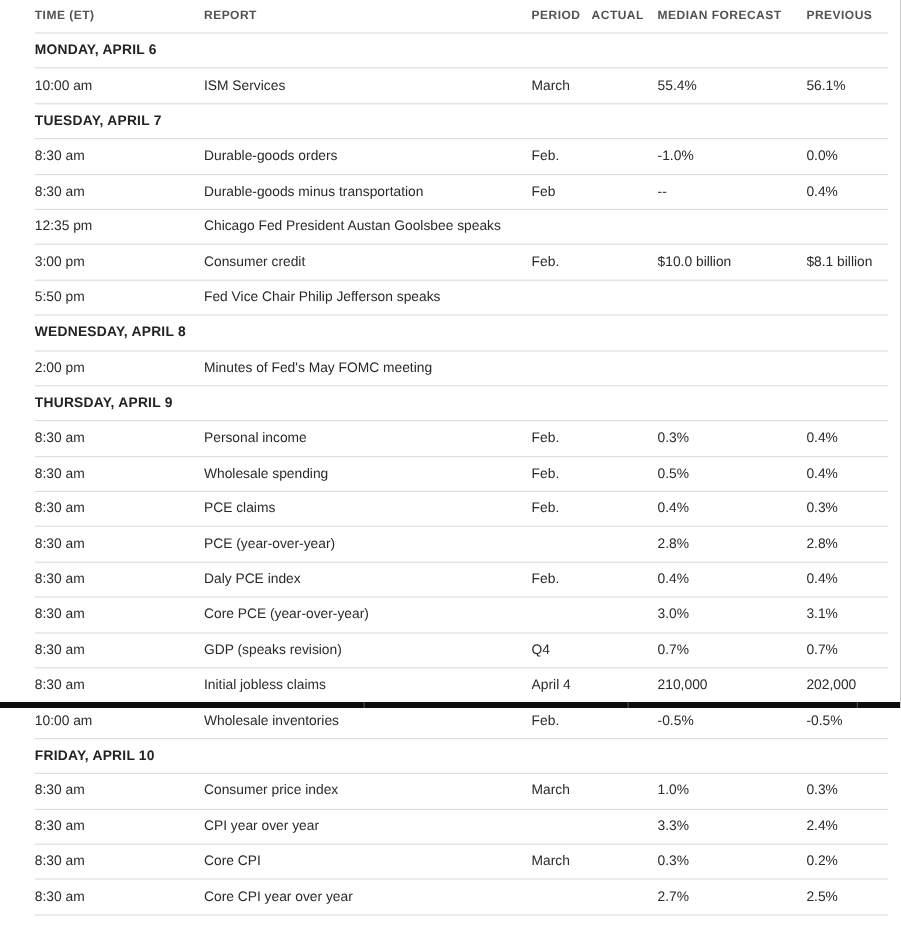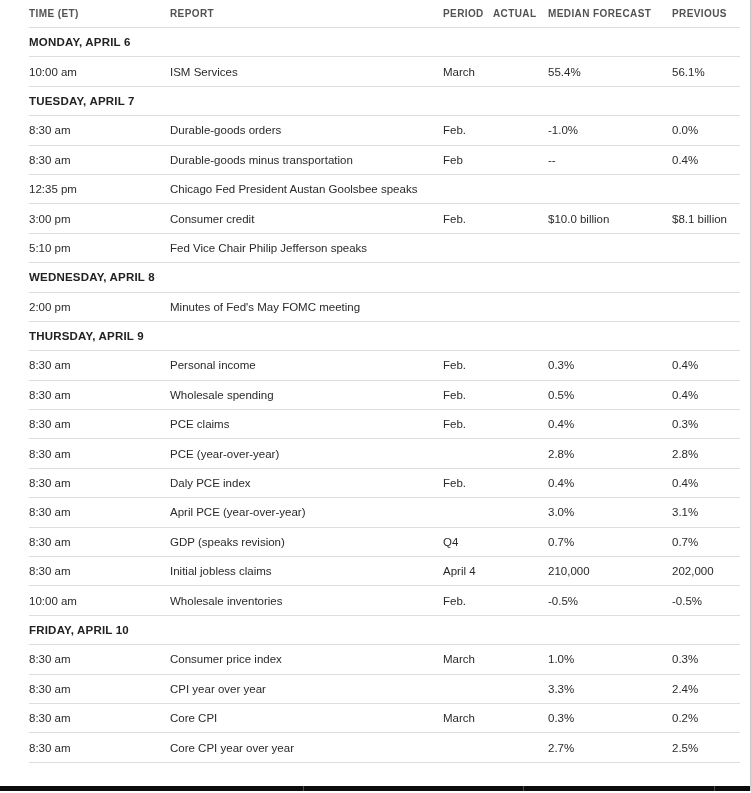--- a/index.html
+++ b/index.html
@@ -8,21 +8,21 @@
     width: 751px;
     height: 793px;
     background: #ffffff;
     font-family: "Liberation Sans", sans-serif;
     position: relative;
     overflow: hidden;
   }
   .page {
     position: relative;
     width: 751px;
-    height: 791px;
+    height: 590px;
   }
   .calendar {
     position: absolute;
     left: 29px;
     right: 11px;
     top: 0;
   }
   .grid-row {
     display: grid;
     grid-template-columns: 141px 273px 50px 55px 124px 1fr;
@@ -147,21 +147,21 @@
   </div>
         <div class="grid-row data-row">
     <div class="cell">3:00 pm</div>
     <div class="cell">Consumer credit</div>
     <div class="cell">Feb.</div>
     <div class="cell"></div>
     <div class="cell">$10.0 billion</div>
     <div class="cell">$8.1 billion</div>
   </div>
         <div class="grid-row data-row">
-    <div class="cell">5:10 pm</div>
+    <div class="cell">5:50 pm</div>
     <div class="cell">Fed Vice Chair Philip Jefferson speaks</div>
     <div class="cell"></div>
     <div class="cell"></div>
     <div class="cell"></div>
     <div class="cell"></div>
   </div>
         <div class="day-row">
     <div class="day-label">WEDNESDAY, APRIL 8</div>
   </div>
         <div class="grid-row data-row">
@@ -210,21 +210,21 @@
         <div class="grid-row data-row">
     <div class="cell">8:30 am</div>
     <div class="cell">Daly PCE index</div>
     <div class="cell">Feb.</div>
     <div class="cell"></div>
     <div class="cell">0.4%</div>
     <div class="cell">0.4%</div>
   </div>
         <div class="grid-row data-row">
     <div class="cell">8:30 am</div>
-    <div class="cell">April PCE (year-over-year)</div>
+    <div class="cell">Core PCE (year-over-year)</div>
     <div class="cell"></div>
     <div class="cell"></div>
     <div class="cell">3.0%</div>
     <div class="cell">3.1%</div>
   </div>
         <div class="grid-row data-row">
     <div class="cell">8:30 am</div>
     <div class="cell">GDP (speaks revision)</div>
     <div class="cell">Q4</div>
     <div class="cell"></div>

